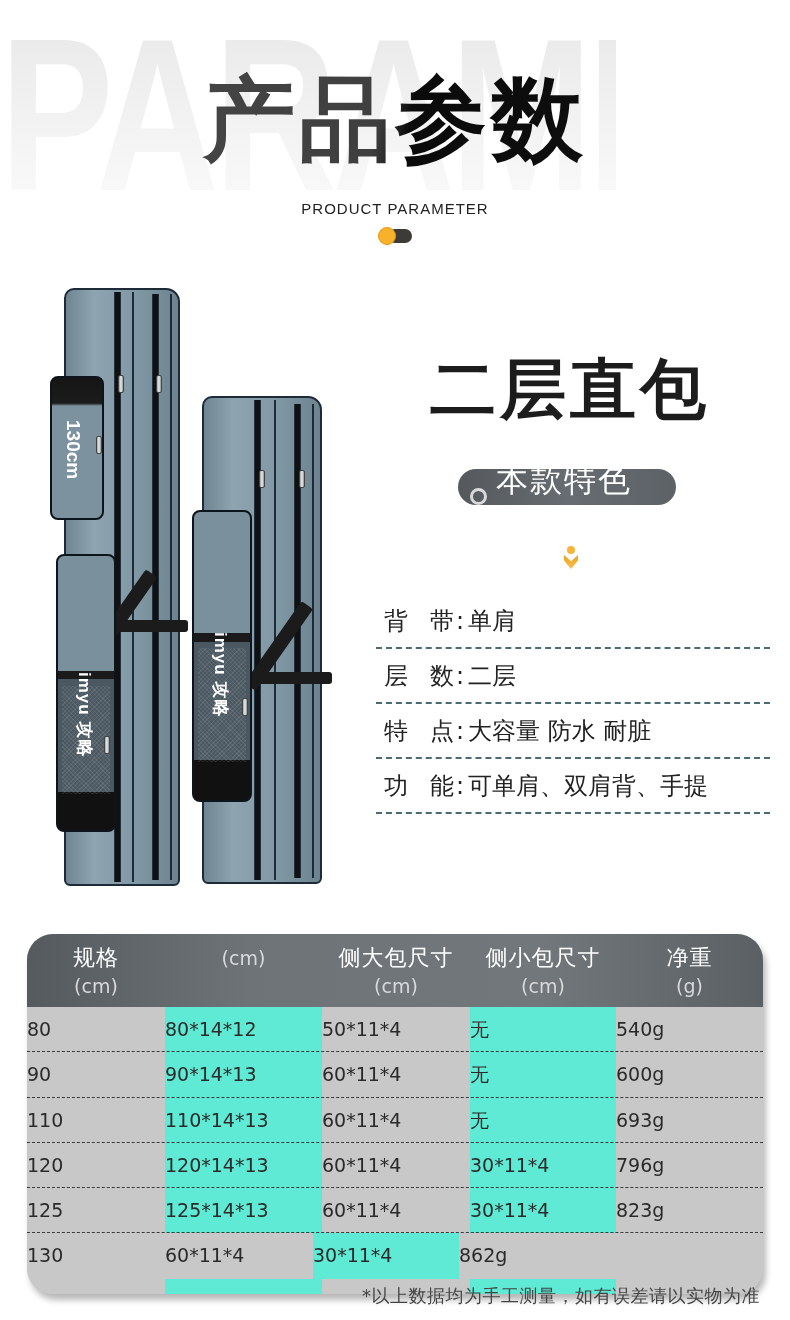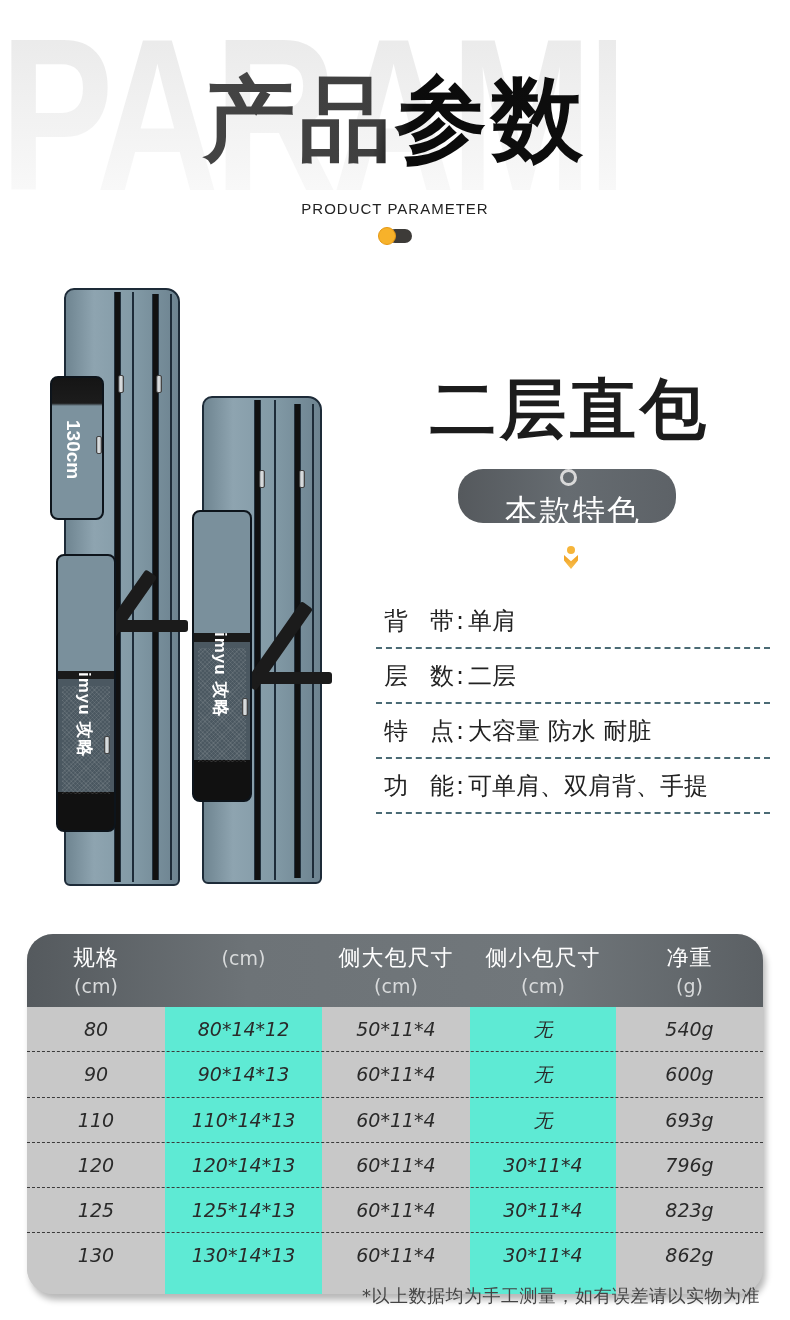--- a/index.html
+++ b/index.html
@@ -48,27 +48,27 @@
       repeating-linear-gradient(45deg, rgba(255,255,255,.08) 0 1px, transparent 1px 3px),
       repeating-linear-gradient(-45deg, rgba(255,255,255,.08) 0 1px, transparent 1px 3px); }
   .strap { position: absolute; background: #1b1b1b; border-radius: 3px; }
   .size-label { position: absolute; color: #fff; font-family: "Liberation Sans", sans-serif; font-weight: 700;
     font-size: 19px; transform: rotate(90deg); transform-origin: left top; white-space: nowrap; }
   .brand-label { position: absolute; color: #fff; font-family: "Liberation Sans", sans-serif; font-weight: 700;
     font-size: 17px; transform: rotate(90deg); transform-origin: left top; white-space: nowrap; letter-spacing: 1px; }
 
   
   .product-name {
-    position: absolute; left: 380px; top: 370px; width: 380px; text-align: center;
+    position: absolute; left: 380px; top: 350px; width: 380px; text-align: center;
     font-size: 66px; font-weight: 700; letter-spacing: 4px; color: #1c1c1c; line-height: 80px;
   }
   .feature-pill {
-    position: absolute; left: 458px; top: 469px; width: 218px; height: 54px; border-radius: 25px;
+    position: absolute; left: 458px; top: 469px; width: 218px; height: 36px; border-radius: 25px;
     background: linear-gradient(90deg, #55595d 0%, #666c71 50%, #5d6267 100%);
-    display: flex; align-items: center; padding-left: 12px; flex-direction: column;
+    display: flex; align-items: flex-end; padding-left: 12px;
   }
   .feature-pill .ring { width: 17px; height: 17px; border-radius: 50%; border: 3px solid #d9d9d9; margin-right: 9px; flex: none; }
   .feature-pill .label { color: #fff; font-size: 32px; letter-spacing: 2px; line-height: 50px; }
   .down-arrow { position: absolute; left: 563px; top: 546px; width: 16px; height: 26px; }
   .down-arrow .dot { position: absolute; left: 4px; top: 0; width: 8px; height: 8px; border-radius: 50%; background: #f6b53a; }
   .down-arrow .chev { position: absolute; left: 1px; top: 9px; width: 14px; height: 14px;
     background: linear-gradient(#f0a020, #f8c050);
     clip-path: polygon(0 0, 50% 45%, 100% 0, 100% 40%, 50% 100%, 0 40%); }
 
   .spec-list { position: absolute; left: 376px; top: 594px; width: 394px; }
@@ -85,21 +85,21 @@
   .thead { position: absolute; left: 0; top: 0; width: 736px; height: 73px;
     background: linear-gradient(90deg, #555a5e 0%, #6d7377 30%, #71777b 70%, #5b6064 100%);
     display: flex; }
   .th { height: 73px; text-align: center; color: #fff; padding-top: 10px; }
   .th .t1 { font-size: 22px; line-height: 28px; letter-spacing: 1px; }
   .th .t2 { font-size: 19px; line-height: 28px; color: #d8dadb; }
   .tbody { position: absolute; left: 0; top: 73px; width: 736px; }
   .tr { display: flex; height: 45.3px; position: relative; }
   .tr:not(:last-child)::after { content: ""; position: absolute; left: 0; right: 0; bottom: 0;
     border-bottom: 1px dashed #3a3a3a; }
-  .td { text-align: center; font-size: 19px; line-height: 45px; color: #2a2a2a; font-style: italic; }
+  .td { font-size: 19px; line-height: 45px; color: #2a2a2a; }
   .c-dark { background: #c8c8c8; }
   .c-light { background: #5eead4; }
   .col0 { width: 138px; } .col1 { width: 157px; } .col2 { width: 148px; } .col3 { width: 146px; } .col4 { width: 147px; }
   .table-bottom { position: absolute; left: 0; top: 345px; width: 736px; height: 15px; display: flex; }
 
   .footnote { position: absolute; right: 30px; top: 1284px; font-size: 18px; color: #444; letter-spacing: 0.5px; }
 </style>
 </head>
 <body>
 
@@ -234,21 +234,20 @@
     </div>
     <div class="tr">
       <div class="td col0 c-dark">125</div>
       <div class="td col1 c-light">125*14*13</div>
       <div class="td col2 c-dark">60*11*4</div>
       <div class="td col3 c-light">30*11*4</div>
       <div class="td col4 c-dark">823g</div>
     </div>
     <div class="tr">
       <div class="td col0 c-dark">130</div>
-      <div class="td col1 c-light">130*14*13</div>
       <div class="td col2 c-dark">60*11*4</div>
       <div class="td col3 c-light">30*11*4</div>
       <div class="td col4 c-dark">862g</div>
     </div>
   </div>
   <div class="table-bottom">
     <div class="col0 c-dark"></div>
     <div class="col1 c-light"></div>
     <div class="col2 c-dark"></div>
     <div class="col3 c-light"></div>

